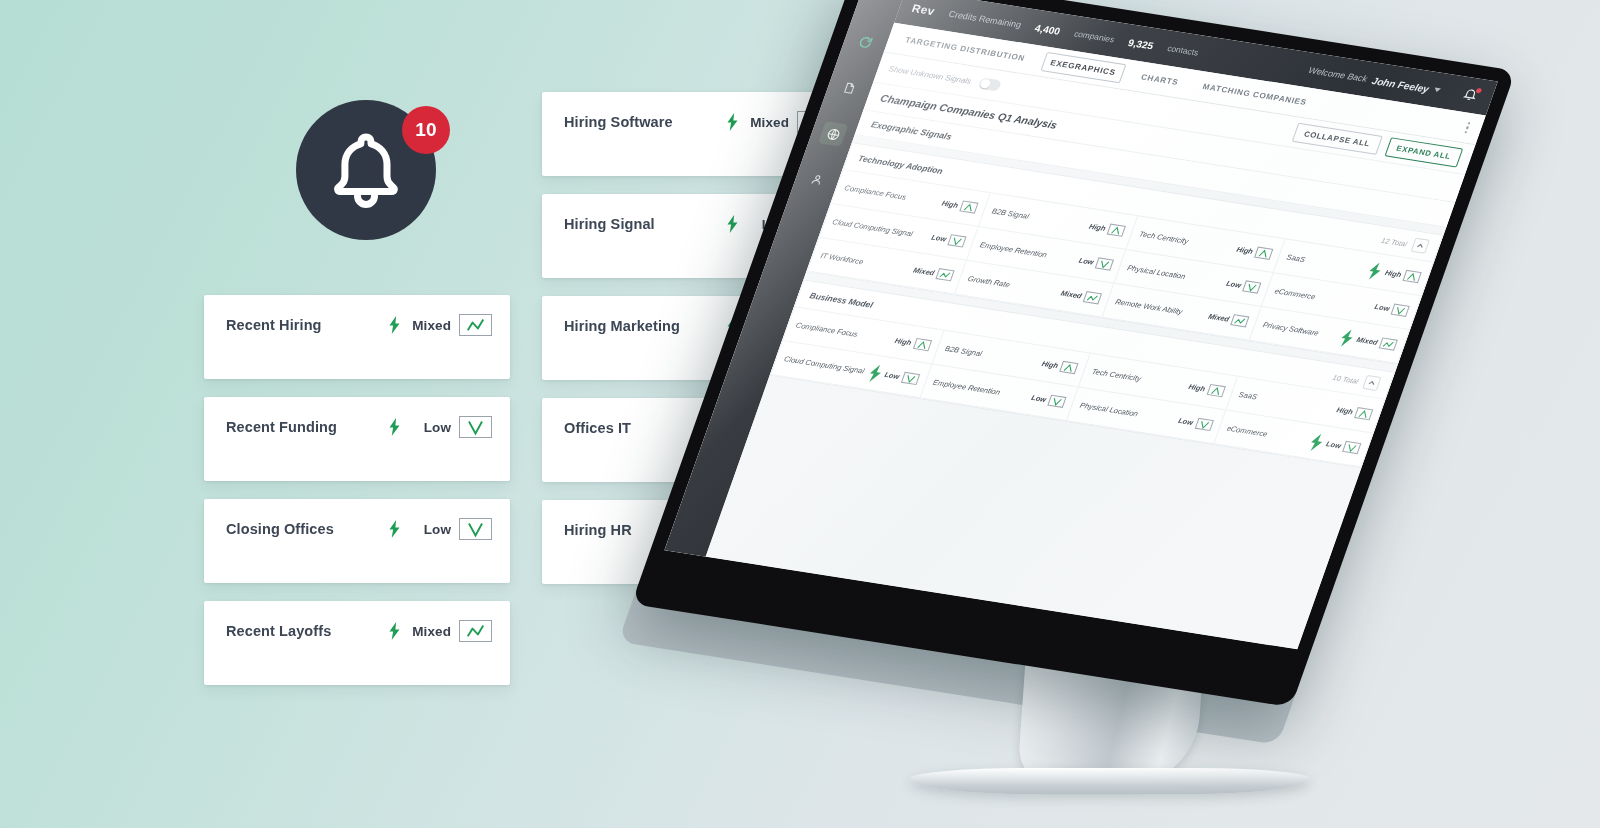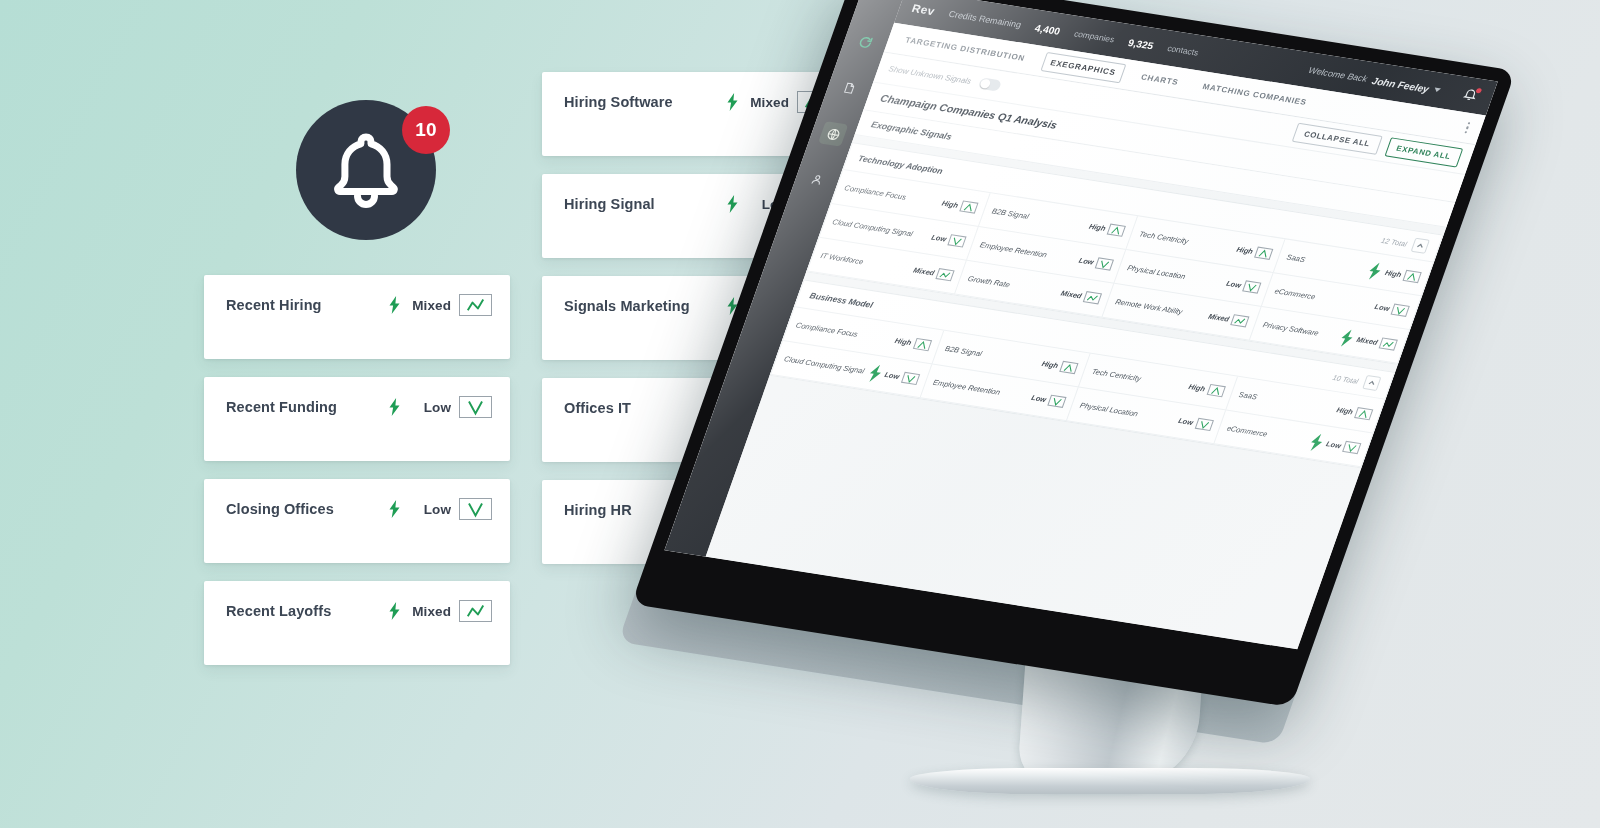--- a/index.html
+++ b/index.html
@@ -34,21 +34,21 @@
     position: absolute; right: -14px; top: 6px;
     width: 48px; height: 48px; border-radius: 50%;
     background: #d7283a;
     color: #ffffff;
     font-size: 19px; font-weight: 700;
     display: flex; align-items: center; justify-content: center;
     letter-spacing: .2px;
   }
 
   
-  .col { position: absolute; }
+  .col { position: absolute; margin-top: 20px; }
   .col-a { left: 204px; top: 275px; width: 286px; }
   .col-b { left: 542px; top: 72px; width: 306px; }
 
   .signal-card {
     position: relative;
     width: 306px; height: 84px;
     background: #ffffff;
     border-radius: 2px;
     margin-bottom: 18px;
     box-shadow: 0 1px 3px rgba(40,70,65,.10), 0 6px 14px rgba(40,70,65,.07);
@@ -339,21 +339,21 @@
             <span class="trend-box">
               <svg width="21" height="19" viewBox="0 0 17 16">
                 <polyline points="3,3 8.5,13 14,3" fill="none" stroke="#1f9d55" stroke-width="1.6"></polyline>
               </svg>
             </span>
           </span>
         </div>
       </div>
       <div class="signal-card">
         <div class="row">
-          <span class="sc-title">Signals Marketing</span>
+          <span class="sc-title">Hiring Marketing</span>
           <span class="sc-right">
             <svg class="bolt" width="13" height="18" viewBox="0 0 12 18">
               <path d="M7.6 0 1 9.6h3.6L3.2 18 11 7.6H6.9L7.6 0z" fill="#1f9d55"></path>
             </svg>
             <span class="sc-level">Mixed</span>
             <span class="trend-box">
               <svg width="21" height="19" viewBox="0 0 17 16">
                 <polyline points="2,12 6,5.5 10.5,10.5 15,3" fill="none" stroke="#1f9d55" stroke-width="1.6" stroke-linejoin="round"></polyline>
               </svg>
             </span>

